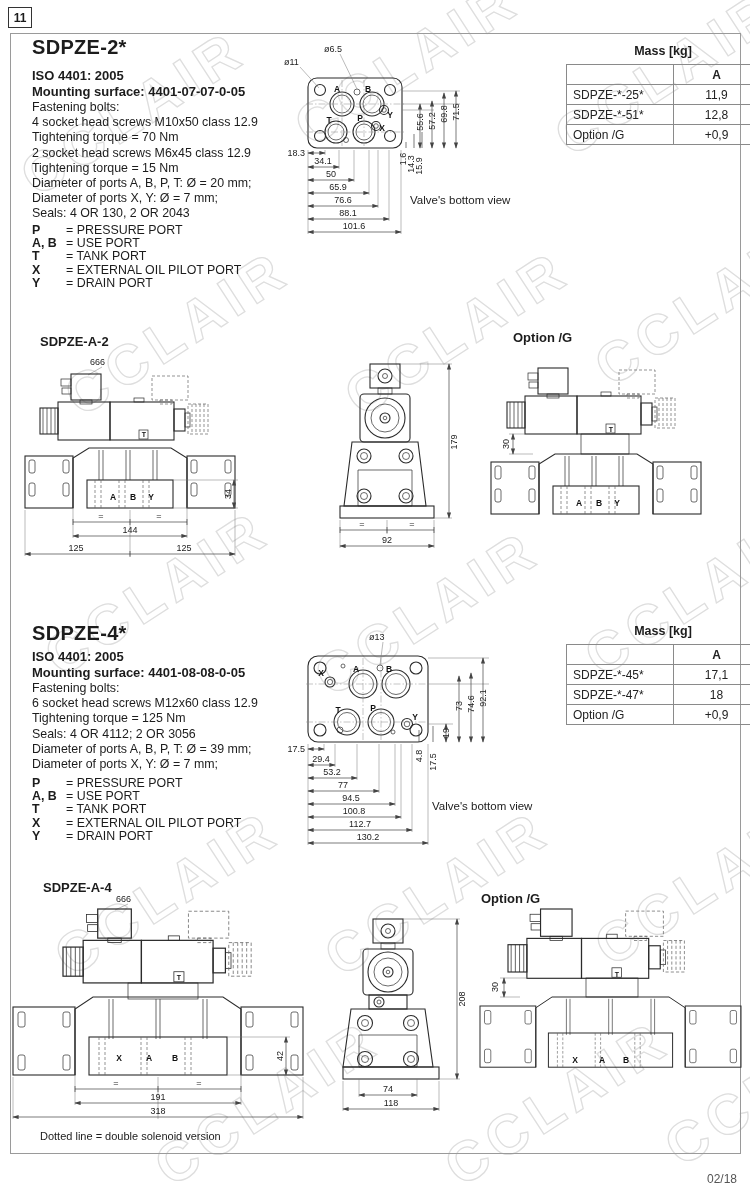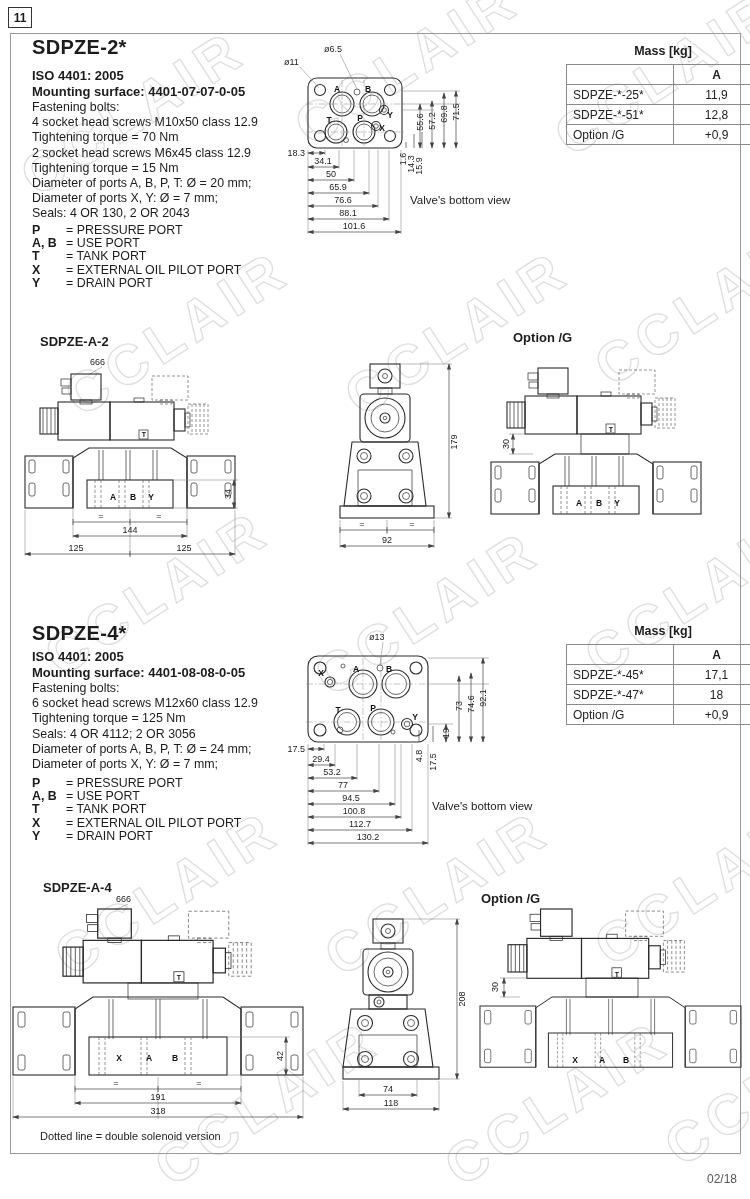--- a/index.html
+++ b/index.html
@@ -320,21 +320,21 @@
   </svg>
 
   <div class="abs t-big" style="left:32px;top:622px">SDPZE-4*</div>
   <div class="abs t-bold" style="left:32px;top:649px">ISO 4401: 2005</div>
   <div class="abs t-bold" style="left:32px;top:665px">Mounting surface: 4401-08-08-0-05</div>
   <div class="abs spec" style="left:32px;top:681px">
     <div>Fastening bolts:</div>
     <div>6 socket head screws M12x60 class 12.9</div>
     <div>Tightening torque = 125 Nm</div>
     <div>Seals: 4 OR 4112; 2 OR 3056</div>
-    <div>Diameter of ports A, B, P, T: Ø = 24 mm;</div>
+    <div>Diameter of ports A, B, P, T: Ø = 39 mm;</div>
     <div>Diameter of ports X, Y: Ø = 7 mm;</div>
   </div>
   <div class="abs ports" style="left:32px;top:777px">
     <div><span class="pk">P</span><span>= PRESSURE PORT</span></div>
     <div><span class="pk">A, B</span><span>= USE PORT</span></div>
     <div><span class="pk">T</span><span>= TANK PORT</span></div>
     <div><span class="pk">X</span><span>= EXTERNAL OIL PILOT PORT</span></div>
     <div><span class="pk">Y</span><span>= DRAIN PORT</span></div>
   </div>
 

